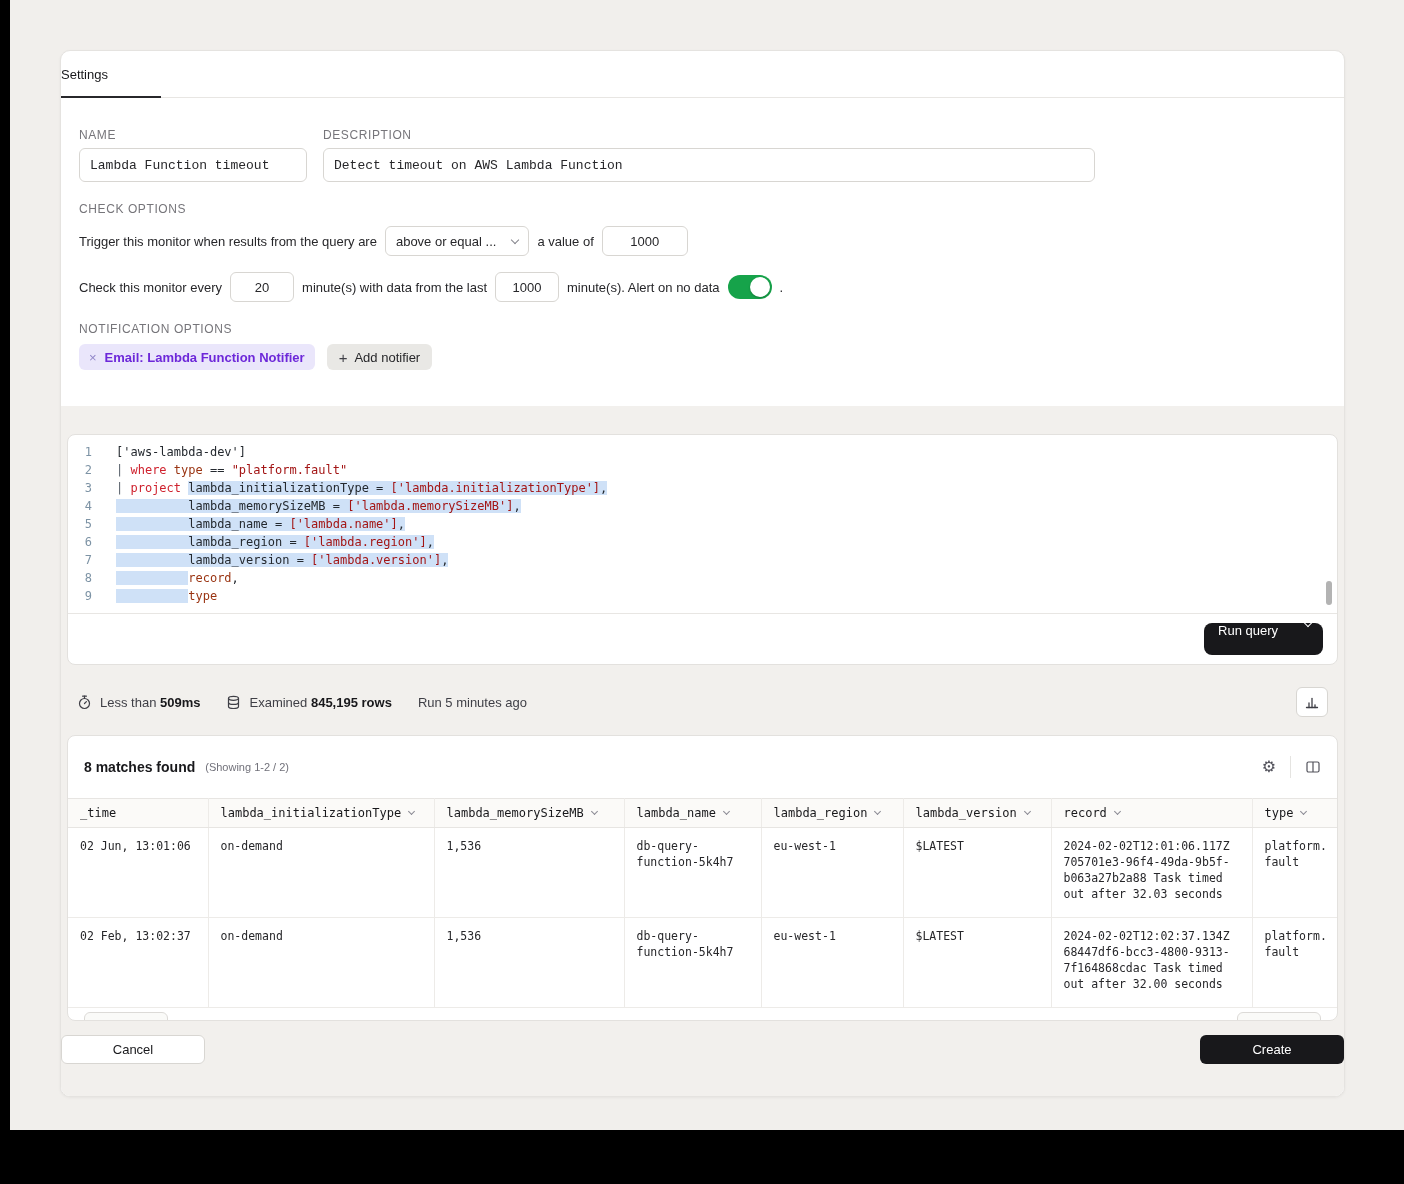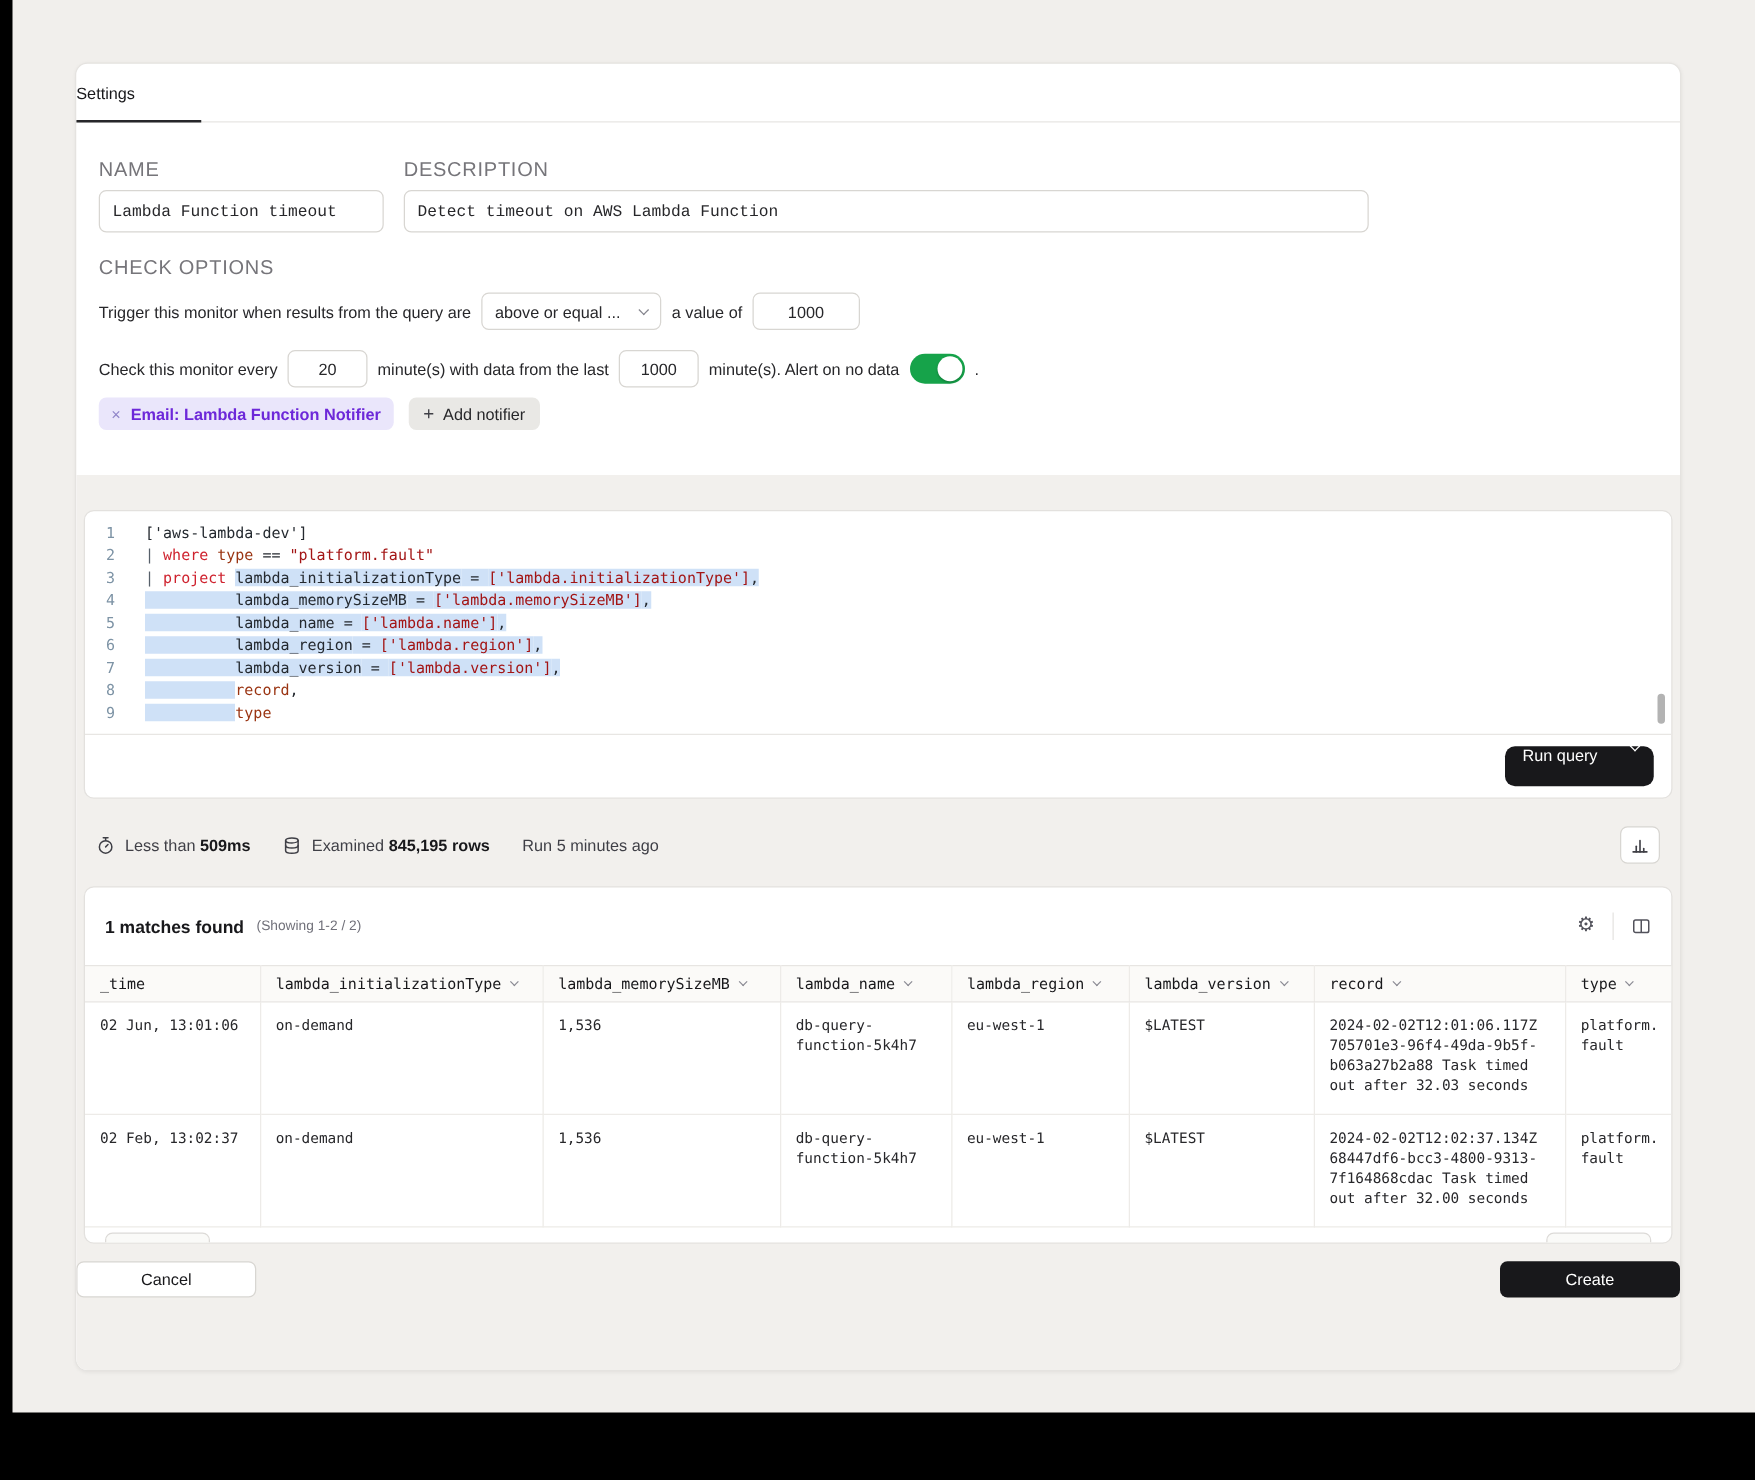--- a/index.html
+++ b/index.html
@@ -13,21 +13,21 @@
     display:flex; flex-direction:column; }
 
   
   .tabbar { height:47px; border-bottom:1px solid #e8e6e3; display:flex; flex:none; }
   .tab { width:100px; display:flex; align-items:center; font-size:13px;
     font-weight:500; color:#18181b; position:relative; cursor:pointer; }
   .tab::after { content:""; position:absolute; left:0; right:0; bottom:-1px; height:2px; background:#27272a; }
 
   
   .form { padding:30px 18px 0; flex:none; }
-  .lbl { font-size:16px; color:#76757a; letter-spacing:.6px; margin-bottom:6px; }
+  .lbl { font-size:12px; color:#76757a; letter-spacing:.6px; margin-bottom:6px; }
   .field-row { display:flex; gap:16px; }
   .f-name { width:228px; }
   .f-desc { width:772px; }
   input.ti { height:30px; width:100%; border:1px solid #d8d6d2; border-radius:6px; padding:16px 10px;
     font-size:13px; color:#27272a; background:#fff; font-family:Liberation Mono, monospace; outline:none; }
   .mt20 { margin-top:20px; }
   .inline-row { display:flex; align-items:center; gap:8px; font-size:13px; color:#27272a; }
   .r1 { margin-top:10px; } .r2 { margin-top:16px; }
   .selectbox { height:30px; border:1px solid #d8d6d2; border-radius:6px; background:#fff; padding:0 10px;
     display:flex; align-items:center; gap:16px; font-size:13px; color:#27272a; cursor:pointer; }
@@ -150,20 +150,21 @@
         <input class="num w64" type="text" value="20" style="">
         <span>minute(s) with data from the last</span>
         <input class="num w64" type="text" value="1000" style="">
         <span>minute(s). Alert on no data</span>
         <div class="toggle">
           <div class="knob"></div>
         </div>
         <span>.</span>
       </div>
 
+      <div class="lbl mt20">NOTIFICATION OPTIONS</div>
 
       <div class="chips">
         <div class="chip">
           <span class="x">×</span>
           <span>Email: Lambda Function Notifier</span>
         </div>
         <div class="add-notifier">
           <span class="plus">+</span>
           <span>Add notifier</span>
         </div>
@@ -229,21 +230,21 @@
             <line x1="2.5" y1="12.5" x2="13.5" y2="12.5"></line>
             <line x1="5" y1="12.5" x2="5" y2="8"></line>
             <line x1="8" y1="12.5" x2="8" y2="3.5"></line>
             <line x1="11" y1="12.5" x2="11" y2="9.8"></line>
           </svg>
         </div>
       </div>
 
       <div class="table-card">
         <div class="table-head">
-          <span class="matches">1 matches found</span>
+          <span class="matches">8 matches found</span>
           <span class="showing">(Showing 1-2 / 2)</span>
           <div class="flex-spacer"></div>
           <span class="gear">⚙</span>
           <span class="vdiv"></span>
           <svg width="16" height="16" viewBox="0 0 16 16" fill="none" stroke="#52525b" stroke-width="1.2">
             <rect x="2" y="3" width="12" height="10" rx="1.5"></rect>
             <line x1="8" y1="3" x2="8" y2="13"></line>
           </svg>
         </div>
         <table class="results">

